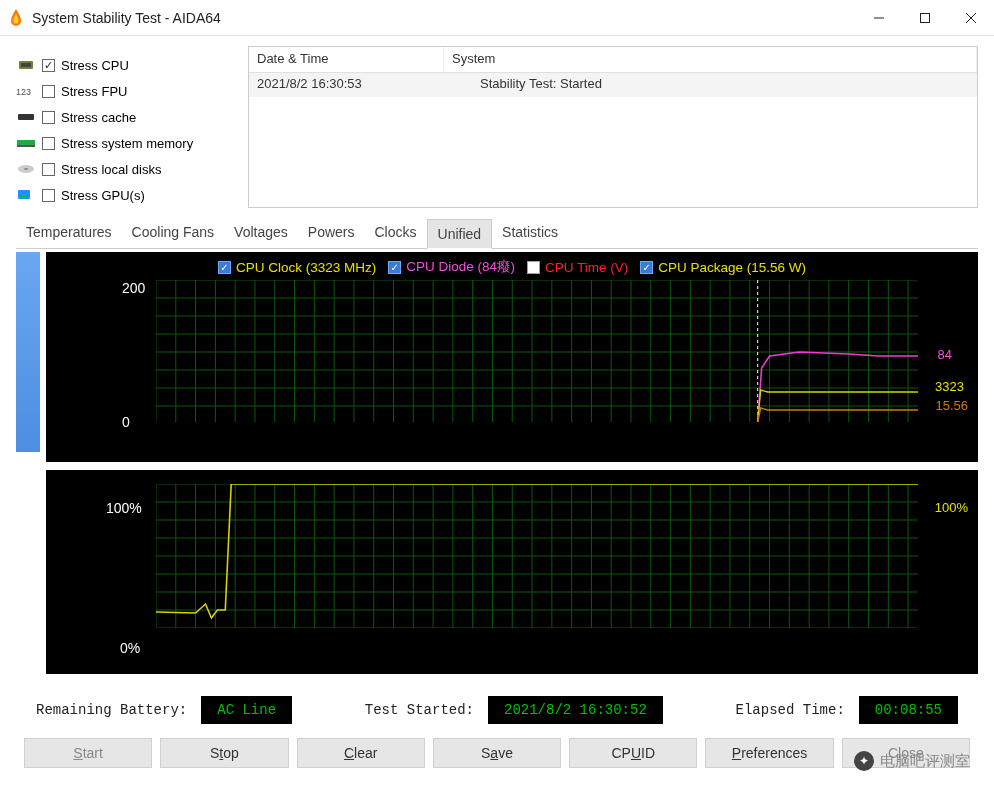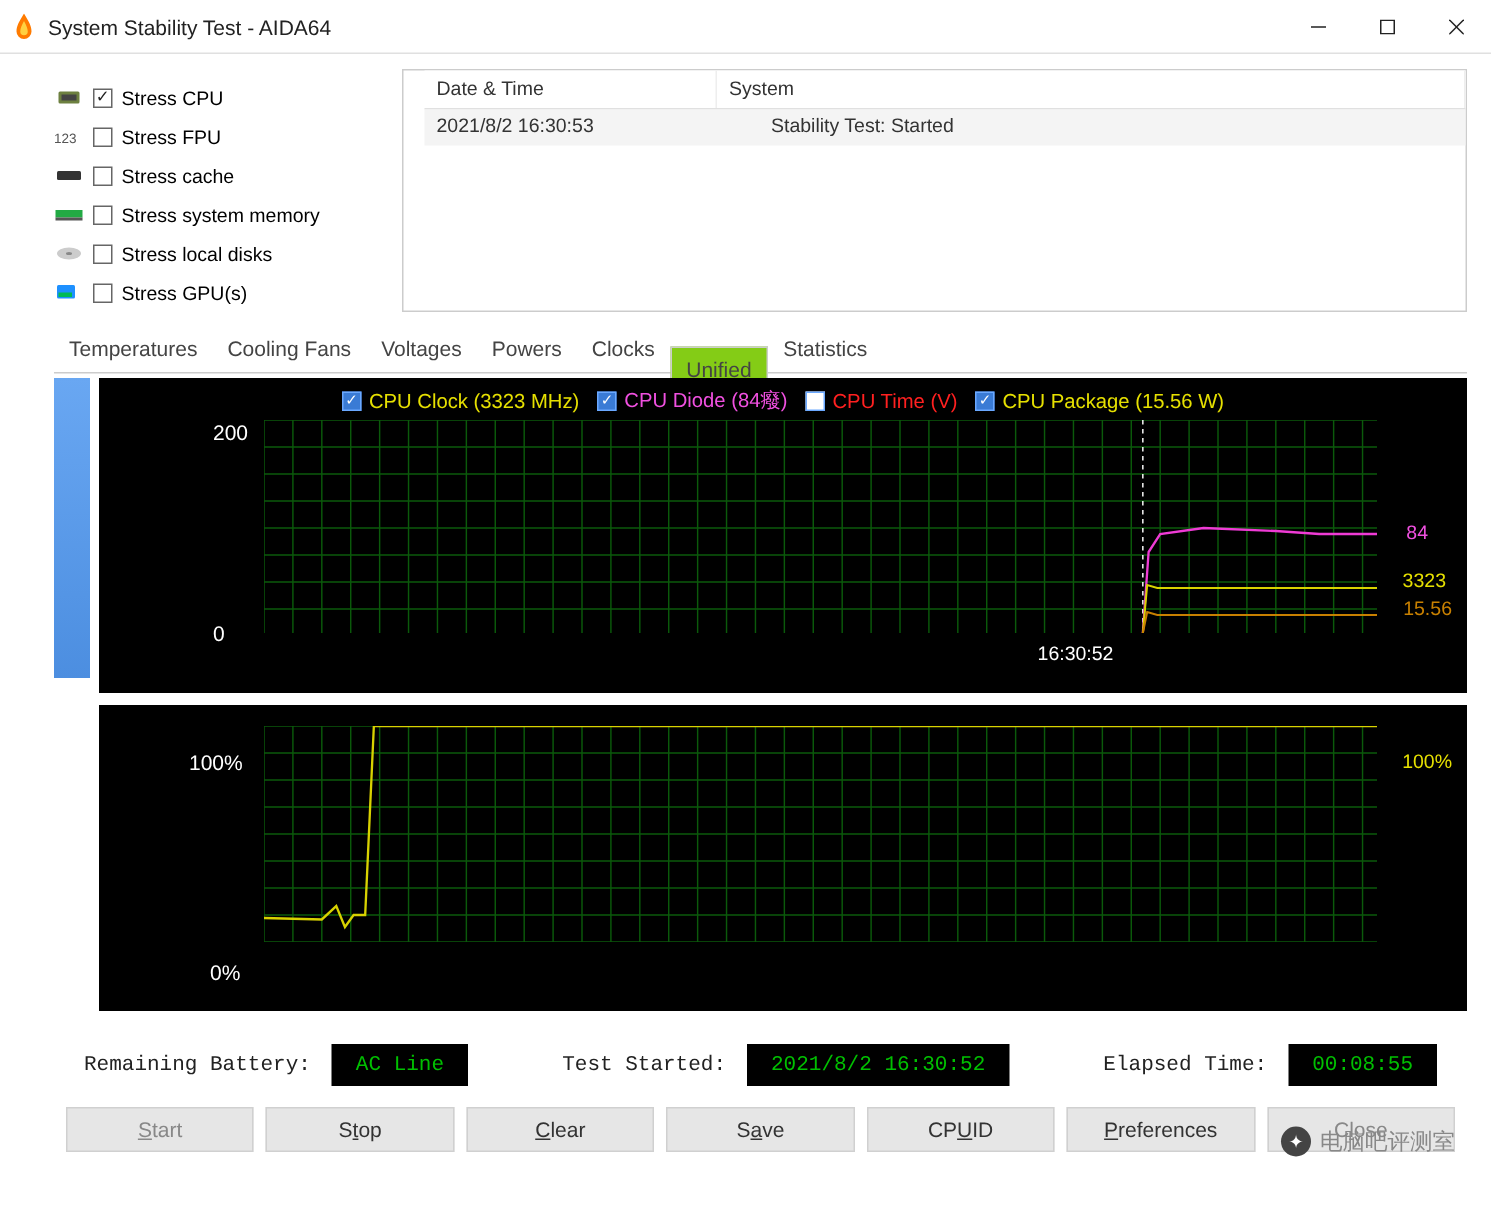--- a/index.html
+++ b/index.html
@@ -1,40 +1,40 @@
 <!DOCTYPE html>
 <html><head>
 <meta charset="utf-8">
 <style>
   * { box-sizing: border-box; margin: 0; padding: 0; }
   body { font-family: "Segoe UI", Tahoma, sans-serif; font-size: 13px; background: #fff; width: 994px; height: 811px; overflow: hidden; position: relative; }
   .titlebar { height: 36px; display: flex; align-items: center; padding: 0 0 0 8px; border-bottom: 1px solid #e0e0e0; }
   .titlebar .app-icon { width: 16px; height: 18px; margin-right: 8px; }
   .titlebar .title { flex: 1; font-size: 14px; color: #222; }
   .titlebar .winbtn { width: 46px; height: 36px; display: flex; align-items: center; justify-content: center; color: #333; font-size: 12px; }
-  .content { padding: 10px 16px 0 16px; margin-left: 20px; }
+  .content { padding: 10px 16px 0 16px; }
   .top-row { display: flex; gap: 14px; }
   .stress-panel { width: 218px; padding-top: 6px; }
   .stress-item { display: flex; align-items: center; height: 26px; gap: 6px; }
   .stress-icon { width: 20px; height: 14px; }
   .cb { width: 13px; height: 13px; border: 1px solid #666; background: #fff; display:inline-flex; align-items:center; justify-content:center; }
   .cb.checked::after { content:"✓"; font-size:11px; line-height:1; color:#222; }
-  .log-table { flex:1; border: 1px solid #ccc; padding-left: 14px; }
+  .log-table { flex:1; border: 1px solid #ccc; }
   .lt-head { display:flex; height:26px; border-bottom:1px solid #e0e0e0; background:#fff; }
   .lt-head > div { padding:4px 8px; font-size:13px; color:#333; border-right:1px solid #eee; }
   .lt-head > div:first-child { width:195px; }
   .lt-head > div:last-child { flex:1; }
   .lt-row { display:flex; height:24px; background:#f4f4f4;gap:28px; }
   .lt-row > div { padding:3px 8px; font-size:13px; color:#333; }
   .lt-row > div:first-child { width:195px; }
   .lt-row > div:last-child { flex:1; }
   .lt-blank { height: 90px; }
   .tabs { display:flex; margin-top:10px; border-bottom:1px solid #ccc; font-size:14px; color:#444; }
   .tab { padding:6px 10px 6px 10px; cursor:default; }
-  .tab.active { border:1px solid #ccc; border-bottom:1px solid #fff; background:#84cc16; position:relative; top:13px; }
+  .tab.active { border:1px solid #ccc; border-bottom:1px solid #fff; background:#e5e5e5; position:relative; top:1px; }
   .charts-wrap { display:flex; gap:6px; margin-top:3px; }
   .sidebar-mini { width:24px; background:linear-gradient(#69a7f2,#4c8ee0); height:200px; }
   .charts-col { flex:1; display:flex; flex-direction:column; gap:8px; }
   .chart { background:#000; position:relative; }
   .chart.upper { height:210px; padding:4px 0 4px 0; }
   .chart.lower { height:204px; padding:10px 0 0 0; }
   .legend { display:flex; gap:12px; justify-content:center; align-items:center; height:22px; font-size:13.5px; }
   .leg-item { display:flex; align-items:center; gap:5px; }
   .leg-cb { width:13px; height:13px; background:#3a7bd5; border:1px solid #6aa8ff; display:inline-flex; align-items:center; justify-content:center; color:#fff; font-size:10px; }
   .leg-cb.empty { background:#fff; }
@@ -240,21 +240,20 @@
             <polyline points="608,142 612,88 620,76 650,72 700,74 730,76 770,76" fill="none" stroke="#ef3bd5" stroke-width="1.6"></polyline>
 
             <polyline points="608,142 611,110 618,112 770,112" fill="none" stroke="#d8d200" stroke-width="1.4"></polyline>
 
             <polyline points="608,142 611,128 618,130 770,130" fill="none" stroke="#c88000" stroke-width="1.4"></polyline>
           </svg>
         </div>
         <span class="axis-right" style="top:95px;right:26px;color:#f050e0">84</span>
         <span class="axis-right" style="top:127px;right:14px;color:#e6e000">3323</span>
         <span class="axis-right" style="top:146px;right:10px;color:#c88000">15.56</span>
-        <div class="xlabel" style="margin-left:390px">16:30:52</div>
       </div>
 
       <div class="chart lower">
         <span class="axis-left" style="top:30px;left:60px">100%</span>
         <span class="axis-left" style="top:170px;left:74px">0%</span>
         <span class="axis-right" style="top:30px;right:10px;color:#e6e000">100%</span>
         <div class="plot low">
           <svg width="100%" height="100%" viewBox="0 0 770 144" preserveAspectRatio="none">
             <g class="grid" id="grid2">
                 <line x1="0" y1="0" x2="0" y2="144"></line>

